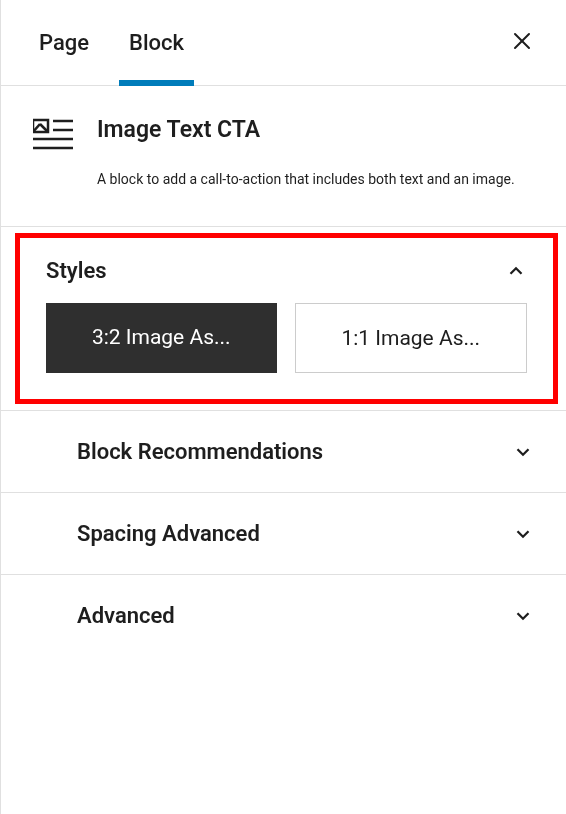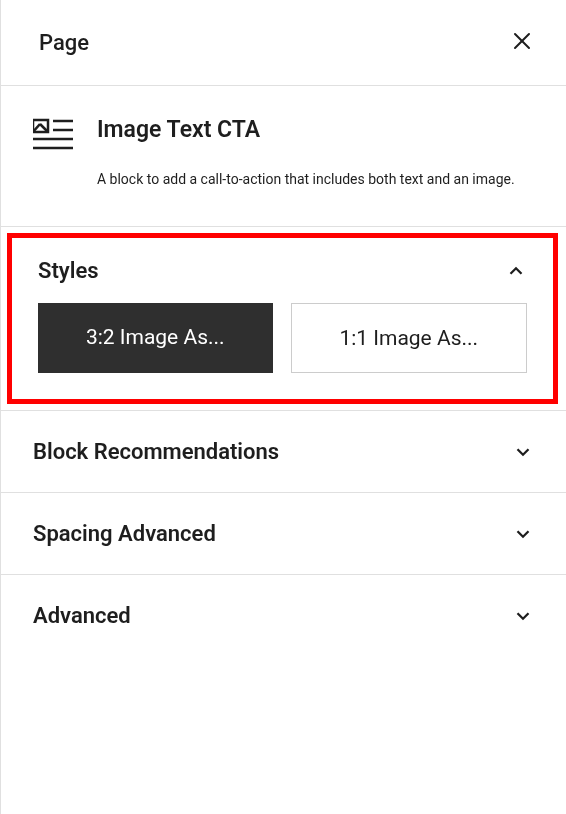--- a/index.html
+++ b/index.html
@@ -71,21 +71,21 @@
       color: #1e1e1e;
       margin-bottom: 26px;
     }
     .block-desc {
       font-size: 14px;
       color: #1e1e1e;
       line-height: 1.5;
     }
     .highlight-box {
       border: 5px solid #ff0000;
-      margin: 6px 8px 6px 6px;
+      margin: 6px 8px 6px 14px;
     }
     .panel-header {
       display: flex;
       justify-content: space-between;
       align-items: center;
       padding: 20px 26px 20px 26px;
       cursor: pointer;
     }
     .panel-title {
       font-size: 22px;
@@ -120,30 +120,32 @@
       background: #2f2f2f;
       color: #fff;
     }
     .style-option.unselected {
       background: #fff;
       color: #1e1e1e;
       border: 1px solid #ccc;
     }
     .panel-row {
       border-top: 1px solid #e0e0e0;
+      padding-left: 44px;
     }
     .panel-row .panel-header {
       padding: 28px 32px;
     }
   </style>
 </head>
 <body>
 
 <div class="tabs-header">
   <div class="tab">Page</div>
+  <div class="tab active">Block</div>
   <div class="close-btn">
     <svg width="24" height="24" viewBox="0 0 24 24" stroke="#1e1e1e" stroke-width="2" fill="none" stroke-linecap="round">
       <line x1="5" y1="5" x2="19" y2="19"></line>
       <line x1="19" y1="5" x2="5" y2="19"></line>
     </svg>
   </div>
 </div>
 
 <div class="block-info">
   <div class="block-icon">

